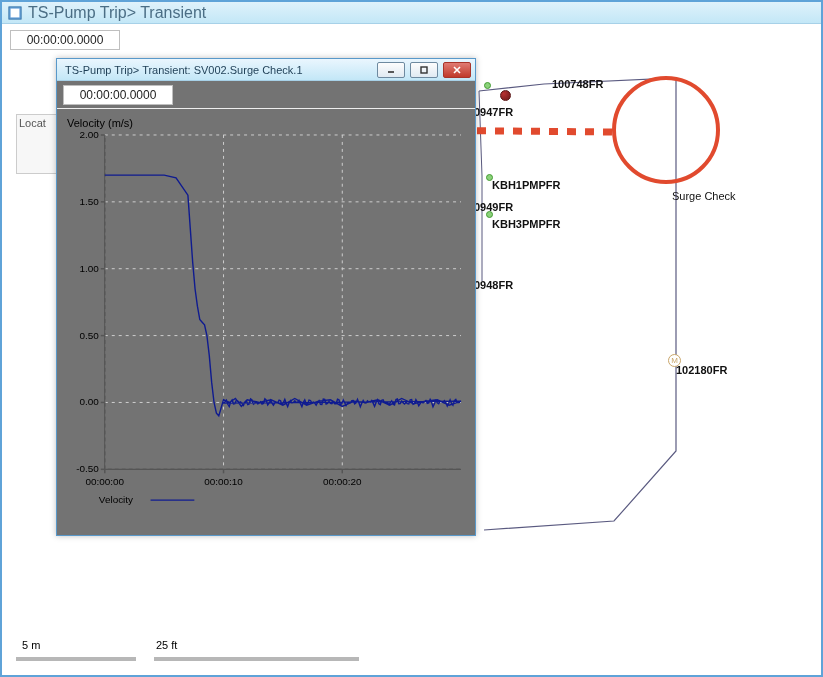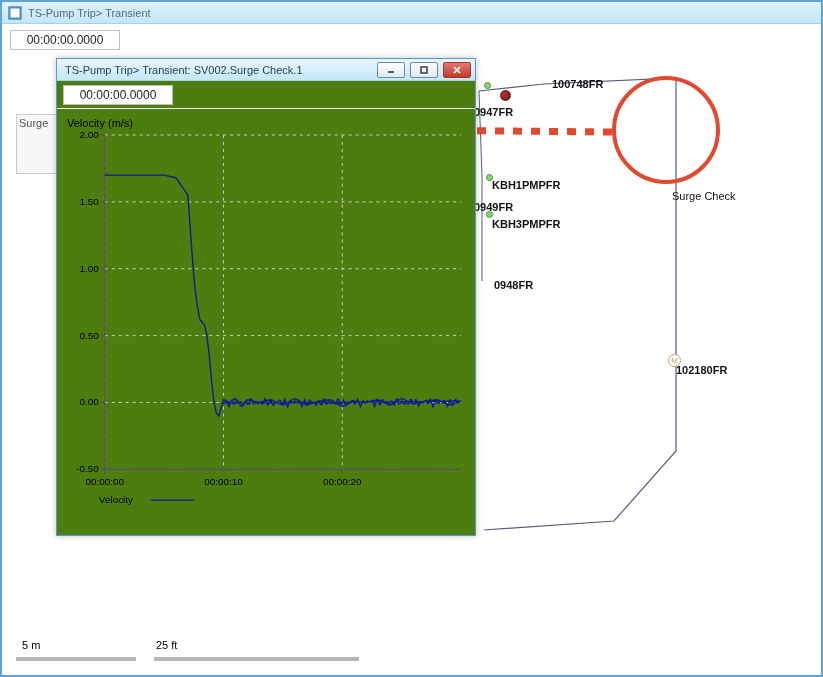--- a/index.html
+++ b/index.html
@@ -23,21 +23,21 @@
     align-items: center;
     padding: 0 6px;
     gap: 6px;
   }
   .main-titlebar .icon {
     width: 14px; height: 14px;
     display: inline-flex; align-items:center; justify-content:center;
   }
   .main-titlebar .title-text {
     color: #4b6e85;
-    font-size: 11px;
+    font-size: 16px;
   }
 
   
   .toolbar-area {
     height: 32px;
     display:flex;
     align-items:center;
     padding: 3px 8px;
     background:#fff;
   }
@@ -85,21 +85,21 @@
     color:#111;
     white-space:nowrap;
   }
 
   
   .modal {
     position:absolute;
     left:54px; top:56px;
     width:420px; height:478px;
     border:1px solid #5998c9;
-    background:#4d7c0f;
+    background:#737373;
     box-shadow:0 0 6px rgba(0,0,0,.25);
   }
   .modal-titlebar {
     height:22px;
     background: linear-gradient(#eaf6fe, #c3e7f7);
     border-bottom:1px solid #a7d1e8;
     display:flex; align-items:center;
     padding:0 4px;
     gap:4px;
   }
@@ -218,21 +218,21 @@
   <span class="title-text">TS-Pump Trip&gt; Transient</span>
 </div>
 
 <div class="toolbar-area">
   <div class="time-box">00:00:00.0000</div>
 </div>
 
 <div class="canvas-area">
 
   <div class="locat-strip">
-    <span>Surge</span>
+    <span>Locat</span>
   </div>
 
   <svg style="position:absolute;left:0;top:0;width:100%;height:100%;">
 
     <polyline points="475,35 540,28 672,22 672,395 610,465 480,474" fill="none" stroke="#5a5a80" stroke-width="1.2"></polyline>
     <polyline points="475,35 478,120 478,160 478,225" fill="none" stroke="#5a5a80" stroke-width="1"></polyline>
   </svg>
 
   <div class="node-dot" style="left:496px;top:34px;"></div>
   <div class="small-dot" style="left:480px;top:26px;"></div>
@@ -240,21 +240,21 @@
   <div class="small-dot" style="left:482px;top:155px;"></div>
   <div class="tiny-node" style="left:664px;top:298px;">
     <span>M</span>
   </div>
 
   <div class="map-label" style="left:548px;top:22px;text-align:right;">100748FR</div>
   <div class="map-label" style="left:470px;top:50px;">0947FR</div>
   <div class="map-label" style="left:488px;top:123px;">KBH1PMPFR</div>
   <div class="map-label" style="left:470px;top:145px;">0949FR</div>
   <div class="map-label" style="left:488px;top:162px;">KBH3PMPFR</div>
-  <div class="map-label" style="left:470px;top:223px;margin-left:20px;">0948FR</div>
+  <div class="map-label" style="left:470px;top:223px;">0948FR</div>
   <div class="map-label" style="left:672px;top:308px;text-align:center;">102180FR</div>
   <div class="map-label" style="left:668px;top:134px;font-weight:normal;">Surge Check</div>
 
   <div class="ann-circle" style="left:608px;top:20px;width:108px;height:108px;"></div>
   <svg class="ann-arrow" style="left:366px;top:62px;width:248px;height:28px;">
     <line x1="242" y1="14" x2="28" y2="12" stroke="#e14a2e" stroke-width="7" stroke-dasharray="9,9"></line>
     <polygon points="4,12 34,2 34,22" fill="#e14a2e"></polygon>
   </svg>
 
   <div class="scale-bar-m">5 m</div>

